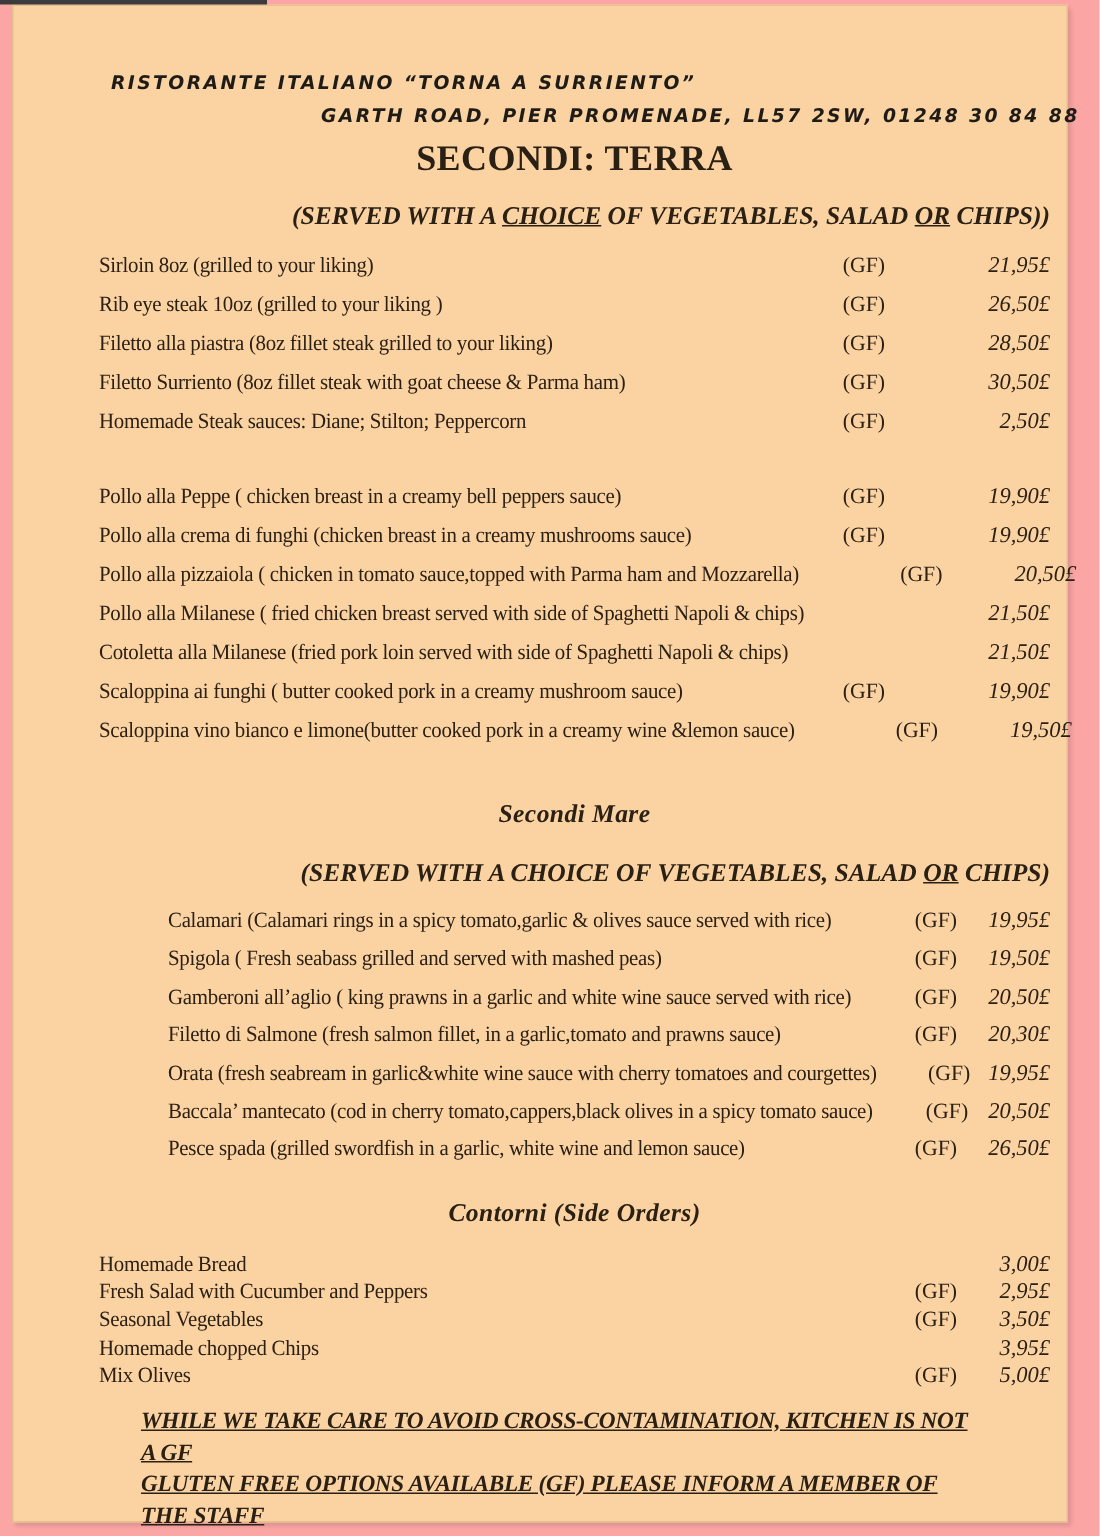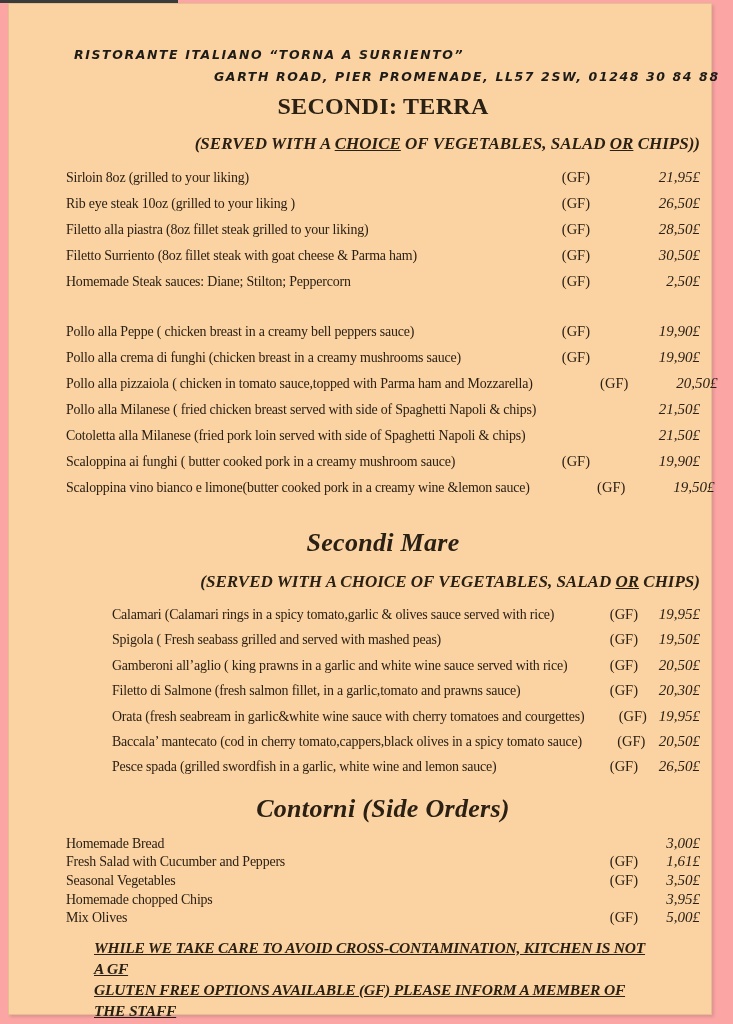--- a/index.html
+++ b/index.html
@@ -19,21 +19,21 @@
     box-shadow:0 0 0 1px #e3c08f inset, 2px 2px 3px rgba(0,0,0,.12);
   }
   .hdr1, .hdr2 {
     font-family:"DejaVu Sans", sans-serif; font-style:italic; font-weight:bold;
     font-size:12.5px; letter-spacing:1.6px; color:#1f1c18; white-space:nowrap;
   }
   .hdr1 { margin-left:8px; }
   .hdr2 { margin-left:148px; margin-top:7px; }
 
   .sec .title {
-    text-align:center; font-weight:bold; font-size:26px; letter-spacing:.3px;
+    text-align:center; font-weight:bold; font-size:17px; letter-spacing:.3px;
     line-height:28px;
   }
   .sec-0 .title { font-size:24px; margin-top:8px; }
   .sec-1 .title, .sec-2 .title { font-style:italic; }
   .sec-1 .title { margin-top:24px; }
   .sec-2 .title { margin-top:11px; }
   .sec .subtitle {
     text-align:right; font-weight:bold; font-style:italic; font-size:17px;
     line-height:22px;
   }
@@ -189,21 +189,21 @@
           <div class="groups">
             <div class="group">
               <div class="row">
                 <span class="name">Homemade Bread</span>
                 <span class="gf"></span>
                 <span class="price">3,00£</span>
               </div>
               <div class="row">
                 <span class="name">Fresh Salad with Cucumber and Peppers</span>
                 <span class="gf">(GF)</span>
-                <span class="price">1,61£</span>
+                <span class="price">2,95£</span>
               </div>
               <div class="row">
                 <span class="name">Seasonal Vegetables</span>
                 <span class="gf">(GF)</span>
                 <span class="price">3,50£</span>
               </div>
               <div class="row">
                 <span class="name">Homemade chopped Chips</span>
                 <span class="gf"></span>
                 <span class="price">3,95£</span>

